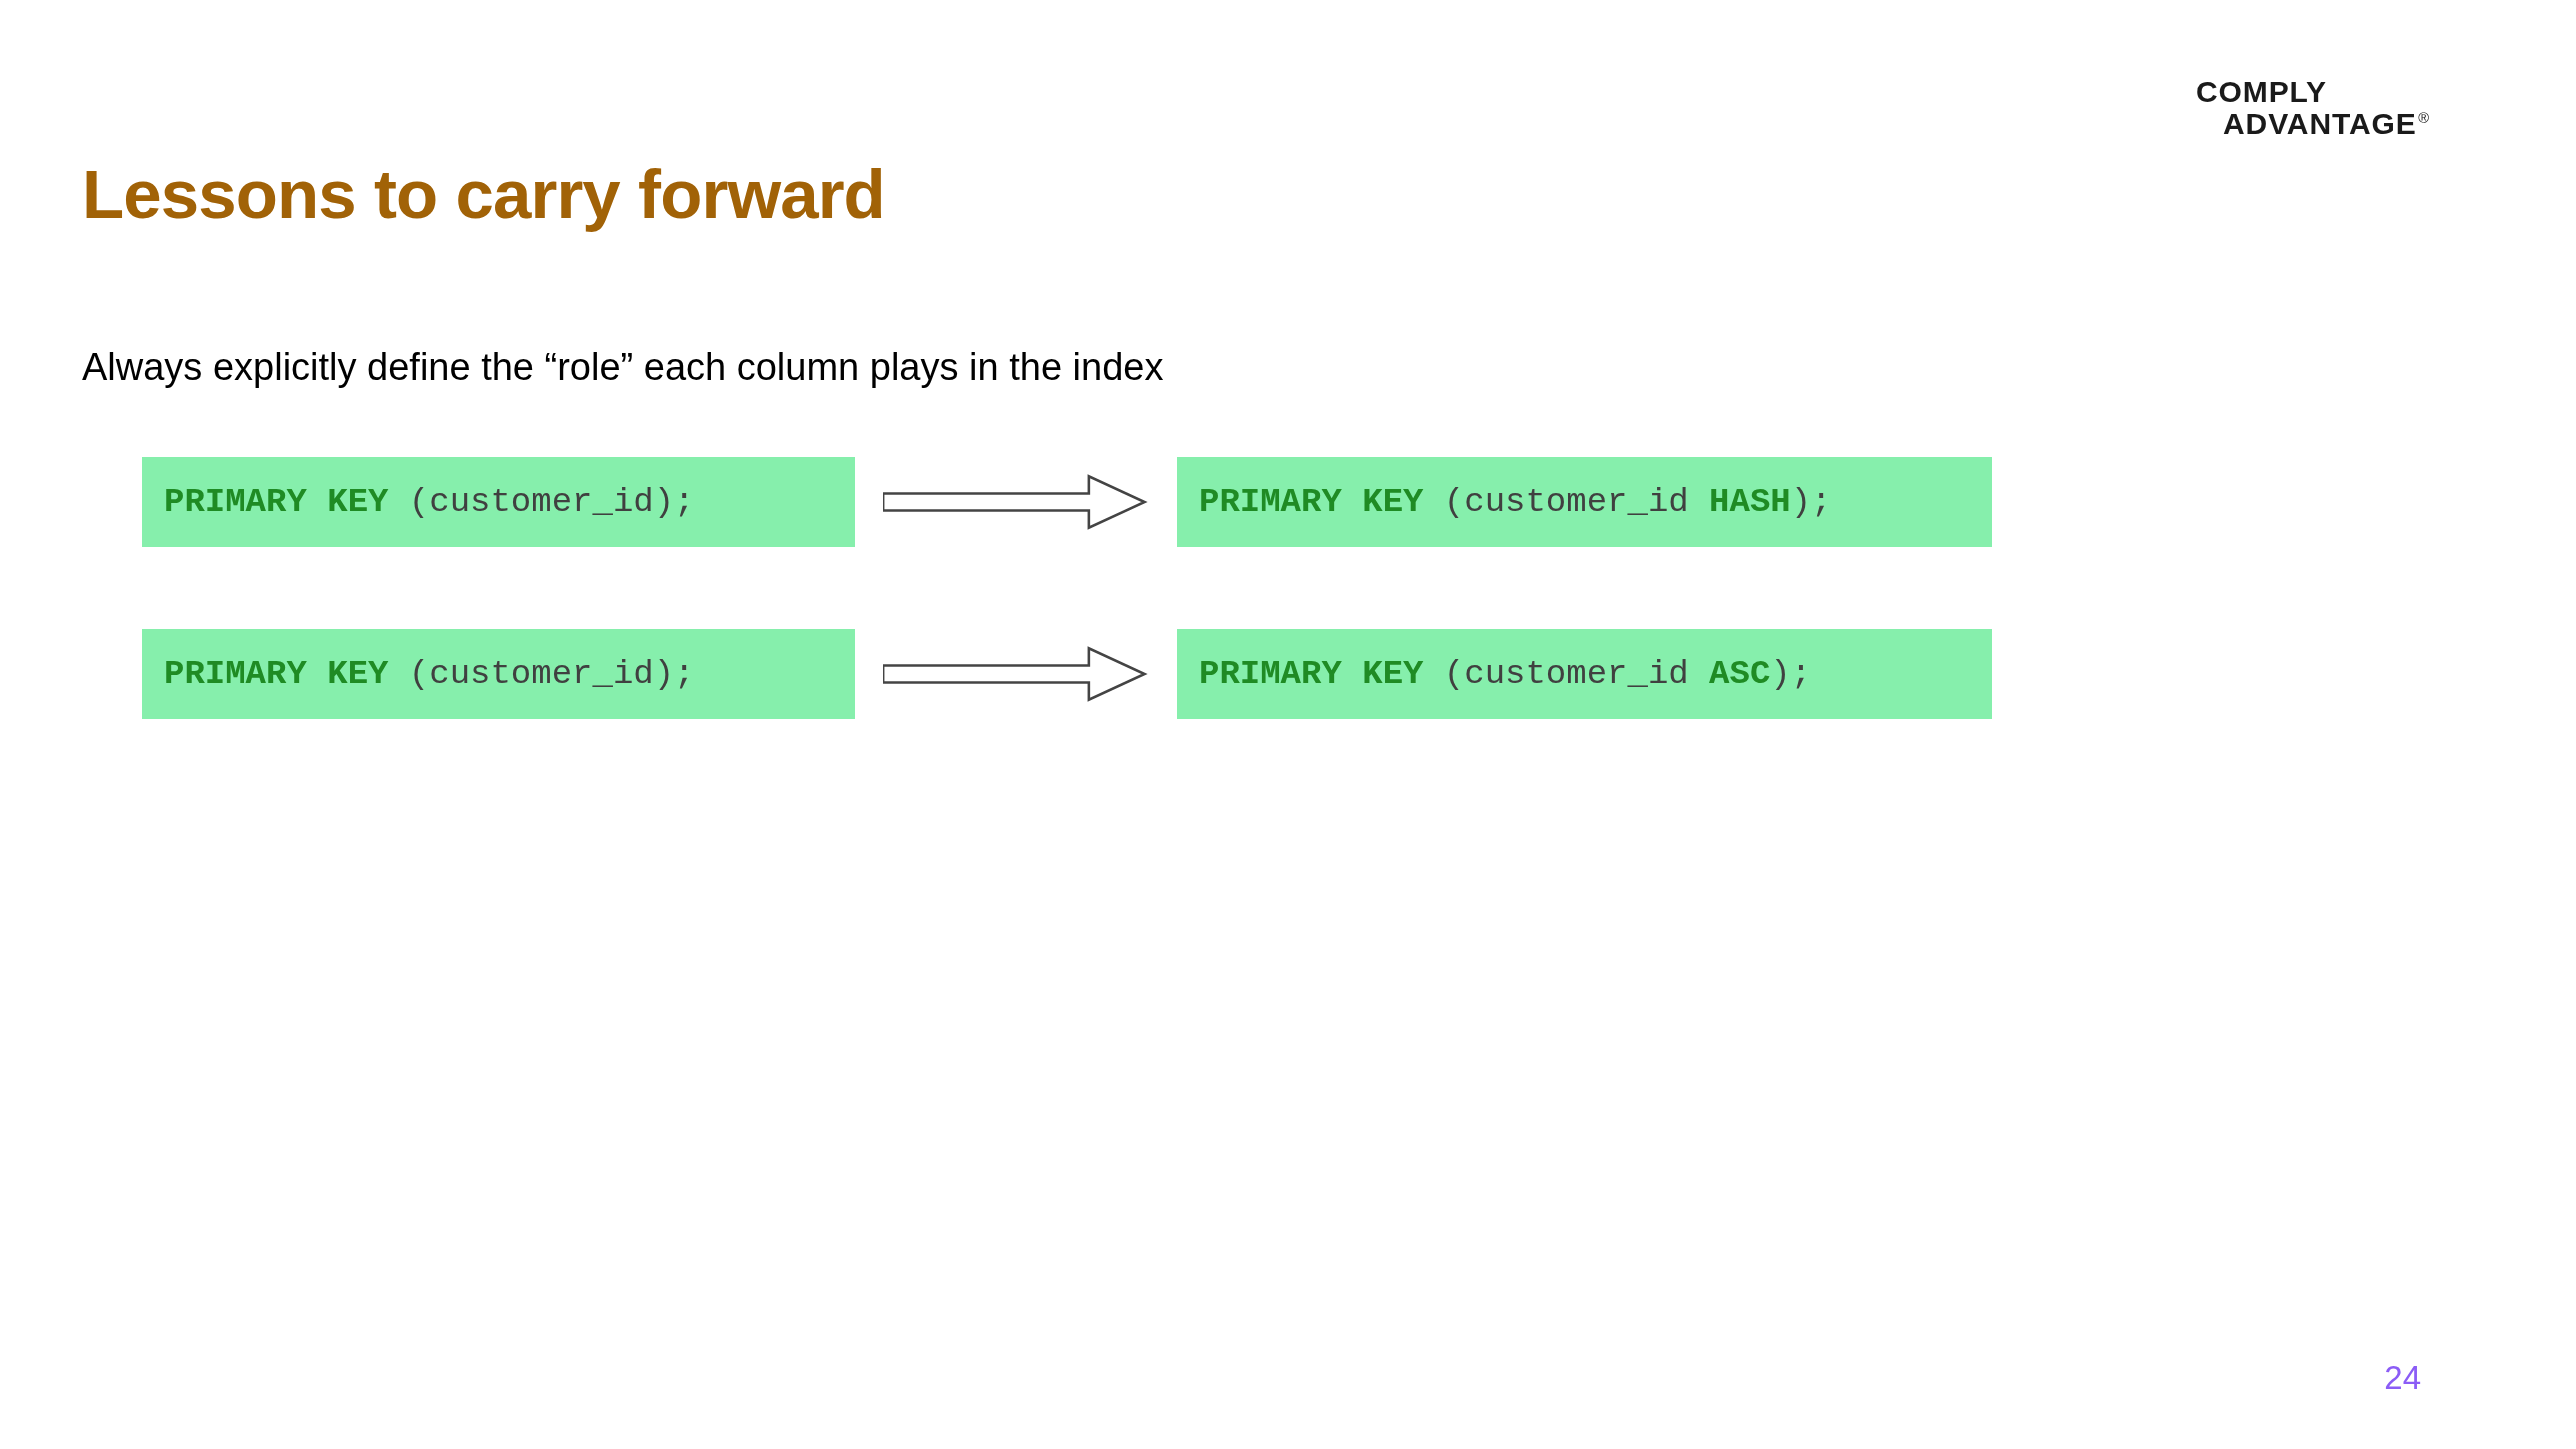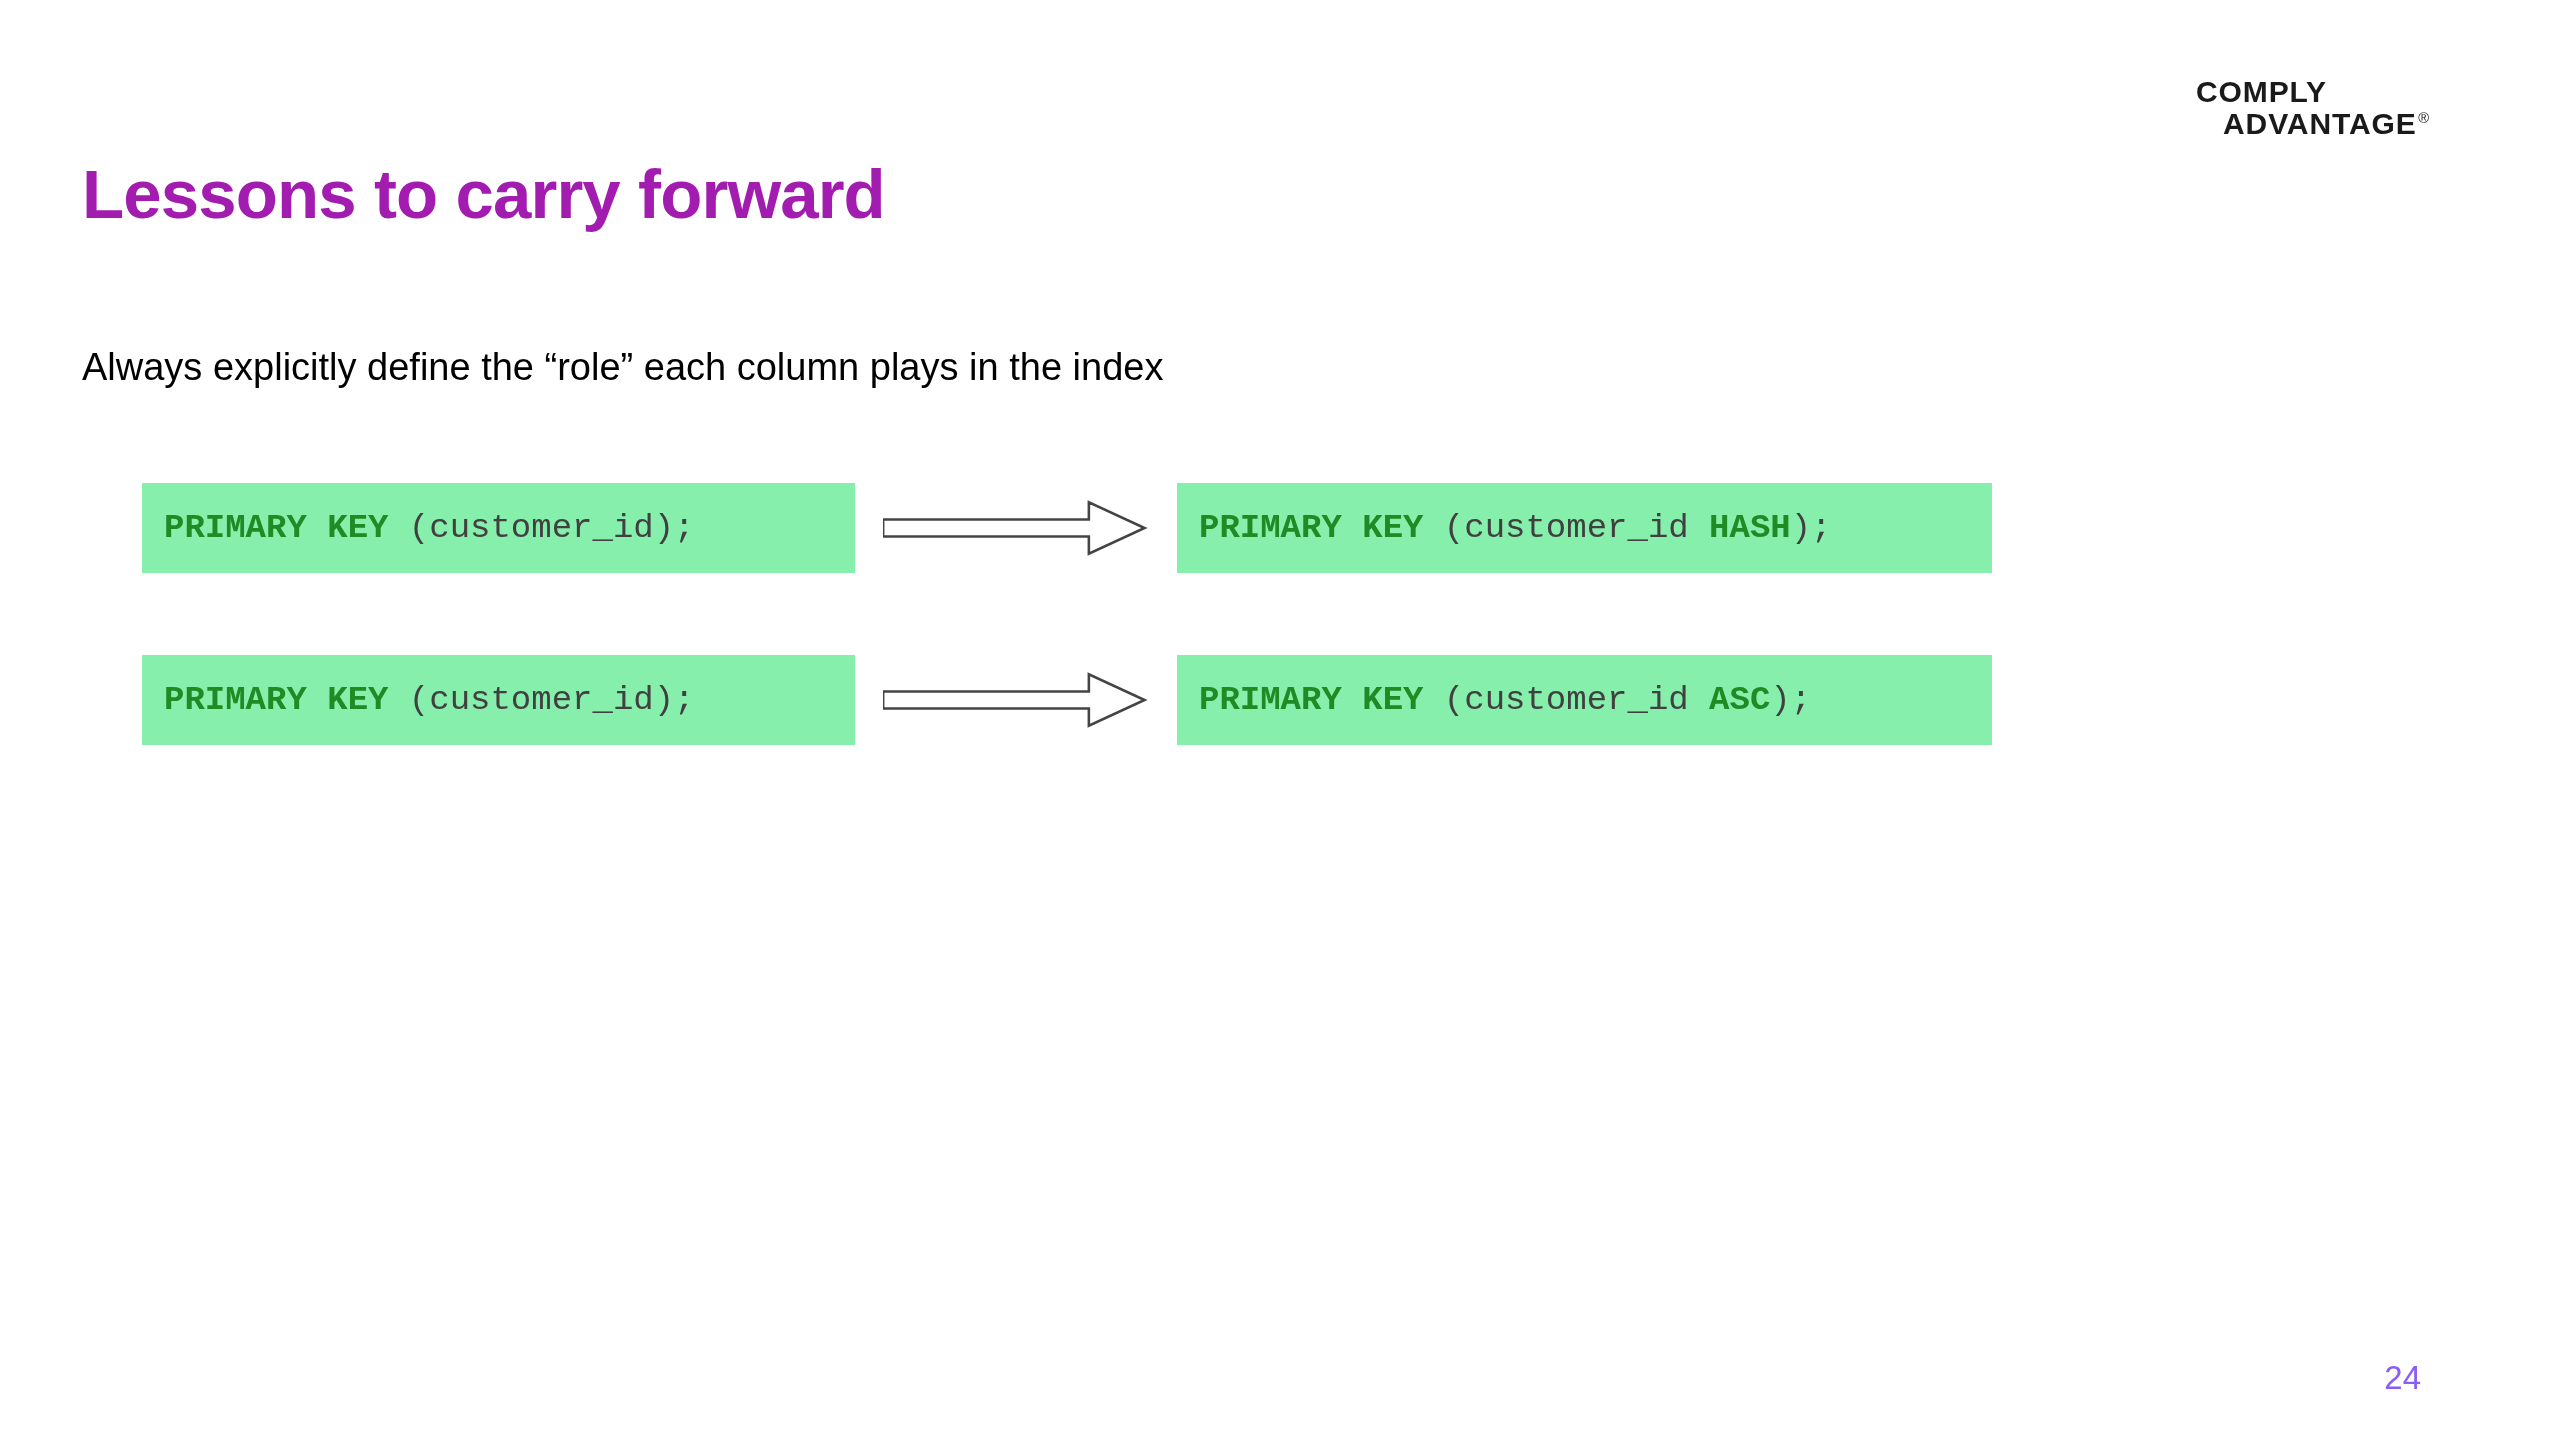--- a/index.html
+++ b/index.html
@@ -31,29 +31,29 @@
     .logo .line2 { font-size: 30px; display:block;margin-left:27px; }
     .logo .reg {
       font-size: 14.6px;
       vertical-align: super;
       font-weight: 400;
       margin-left: 1.7px;
     }
     .title {
       font-size: 69px;
       font-weight: 700;
-      color: #a21caf;
+      color: #a16207;
       margin-bottom: 112px;
       letter-spacing: -0.9px;
     }
     .subtitle {
       font-size: 38px;
       font-weight: 400;
       color: #000000;
-      margin-bottom: 94px;
+      margin-bottom: 68px;
     }
     .rows {
       padding-left: 60px;
       padding-right: 240px;
     }
     .row {
       display: flex;
       align-items: center;
       margin-bottom: 82px;
     }

